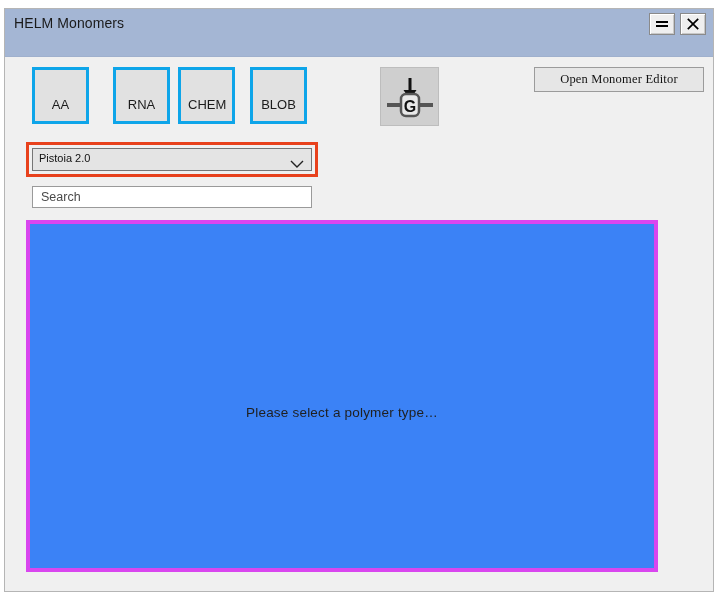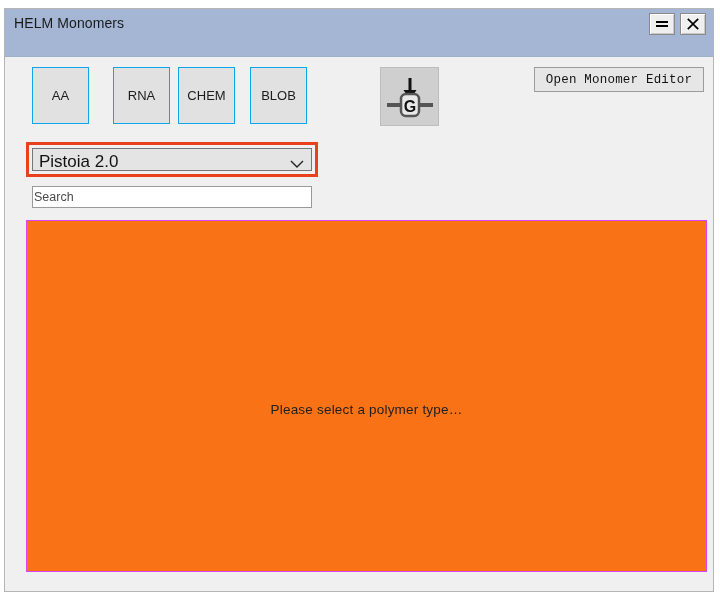--- a/index.html
+++ b/index.html
@@ -64,29 +64,29 @@
   #btn-close    { right: 7px; }
   .tb-btn svg { display: block; margin: 0 auto; }
 
   
   .poly-btn {
     position: absolute;
     top: 58px;
     width: 57px;
     height: 57px;
     background: #e1e1e1;
-    border: 1px solid #0ea5e9;
+    border: 3px solid #0ea5e9;
     box-sizing: border-box;
     font-family: "Liberation Sans", sans-serif;
     font-size: 13px;
     color: #1c1c1c;
     text-align: center;
     line-height: 55px;
     cursor: pointer;
-    padding: 0;
+    padding: 7px;
   }
   #poly-aa   { left: 27px;  }
   #poly-rna  { left: 108px; }
   #poly-chem { left: 173px; }
   #poly-blob { left: 245px; }
 
   
   #glyph-btn {
     position: absolute;
     left: 375px;
@@ -104,21 +104,21 @@
   
   #open-editor-btn {
     position: absolute;
     left: 529px;
     top: 58px;
     width: 170px;
     height: 25px;
     background: #e6e6e6;
     border: 1px solid #9b9b9b;
     box-sizing: border-box;
-    font-family: Liberation Mono, monospace;
+    font-family: Liberation Serif, serif;
     font-size: 12.5px;
     color: #121212;
     cursor: pointer;
     padding: 0;
     letter-spacing: .2px;
   }
 
   
   #highlight-box {
     position: absolute;
@@ -140,21 +140,21 @@
     height: 23px;
     background: #e4e4e4;
     border: 1px solid #767676;
     box-sizing: border-box;
     cursor: pointer;
   }
   #library-value {
     position: absolute;
     left: 6px;
     top: 3px;
-    font-size: 17px;
+    font-size: 11px;
     color: #111;
     white-space: nowrap;
   }
   #library-chevron {
     position: absolute;
     right: 7px;
     top: 6px;
   }
 
   
@@ -163,34 +163,34 @@
     left: 27px;
     top: 177px;
     width: 280px;
     height: 22px;
     background: #ffffff;
     border: 1px solid #9a9a9a;
     box-sizing: border-box;
     font-family: "Liberation Sans", sans-serif;
     font-size: 12.5px;
     color: #c2410c;
-    padding: 0 0 0 1px;
+    padding: 0 0 0 8px;
     outline: none;
   }
   #search-input::placeholder { color: #4a4a4a; opacity: 1; }
 
   
   #content-panel {
     position: absolute;
     left: 21px;
     top: 211px;
-    width: 681px;
+    width: 632px;
     height: 352px;
-    background: #f97316;
-    border: 1px solid #d946ef;
+    background: #3b82f6;
+    border: 4px solid #d946ef;
     box-sizing: border-box;
   }
   #empty-message {
     position: absolute;
     left: 0;
     right: 0;
     top: 181px;
     text-align: center;
     font-size: 13.5px;
     color: #1f1f1f;

